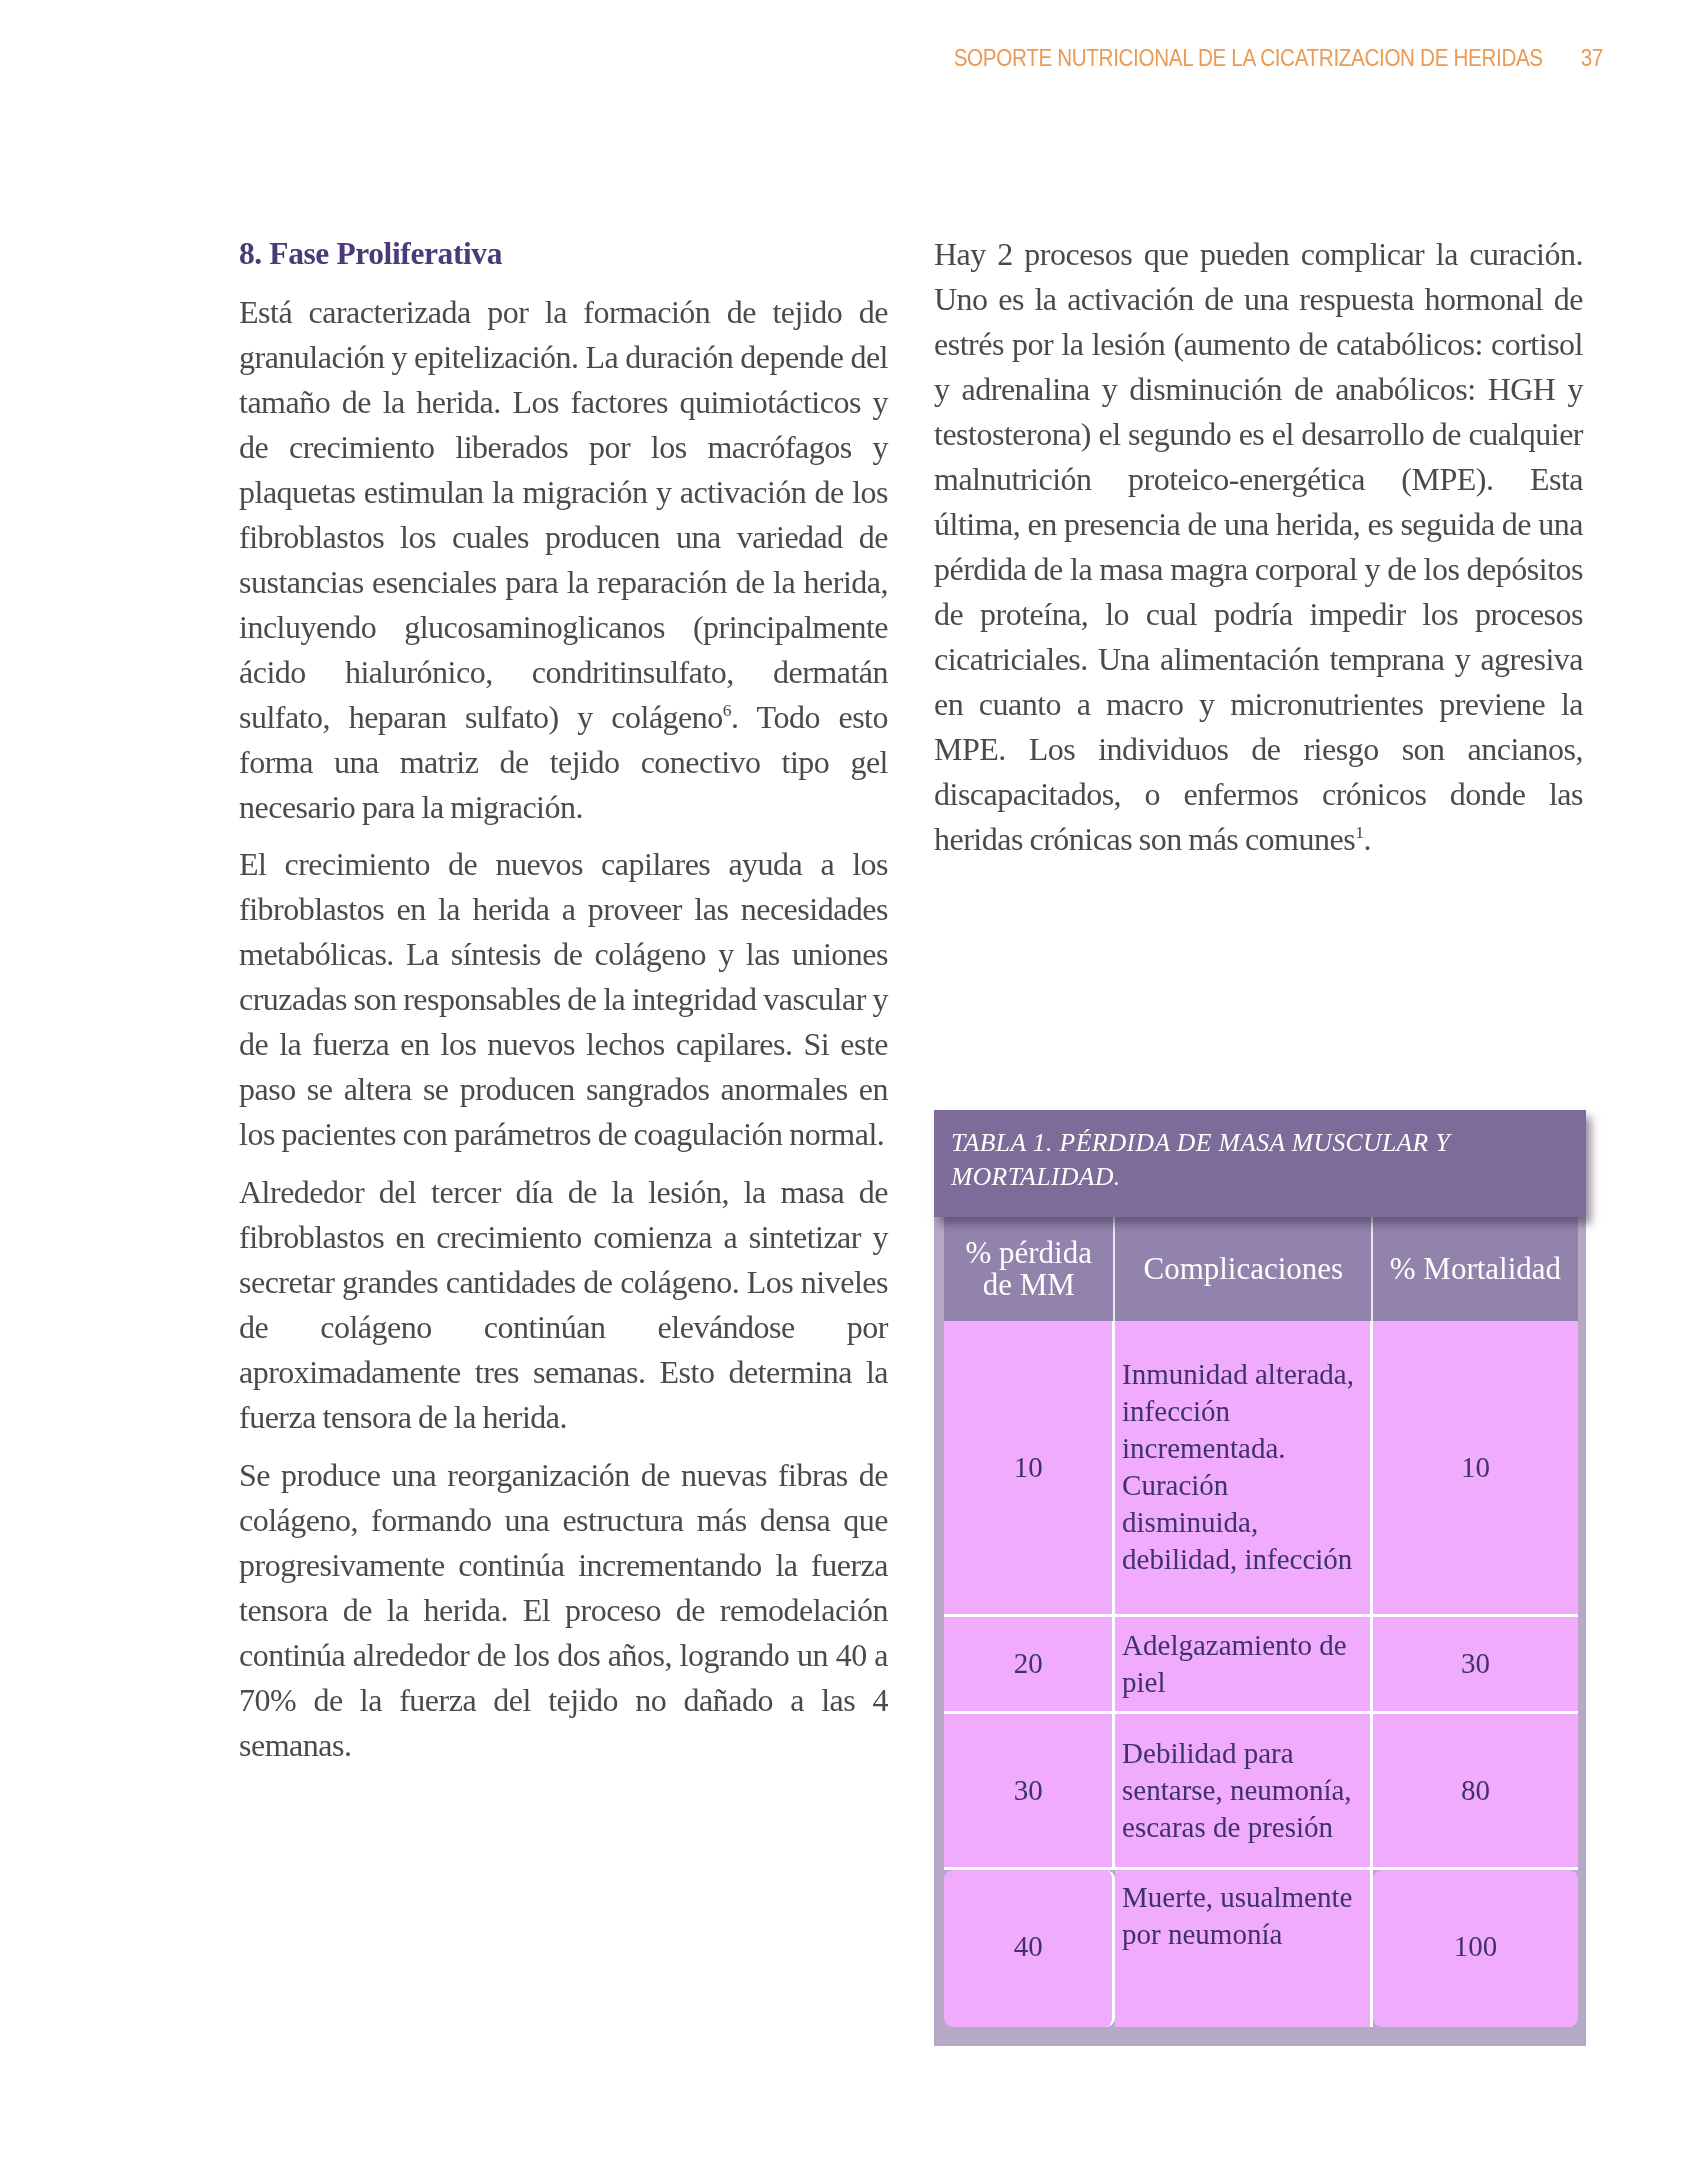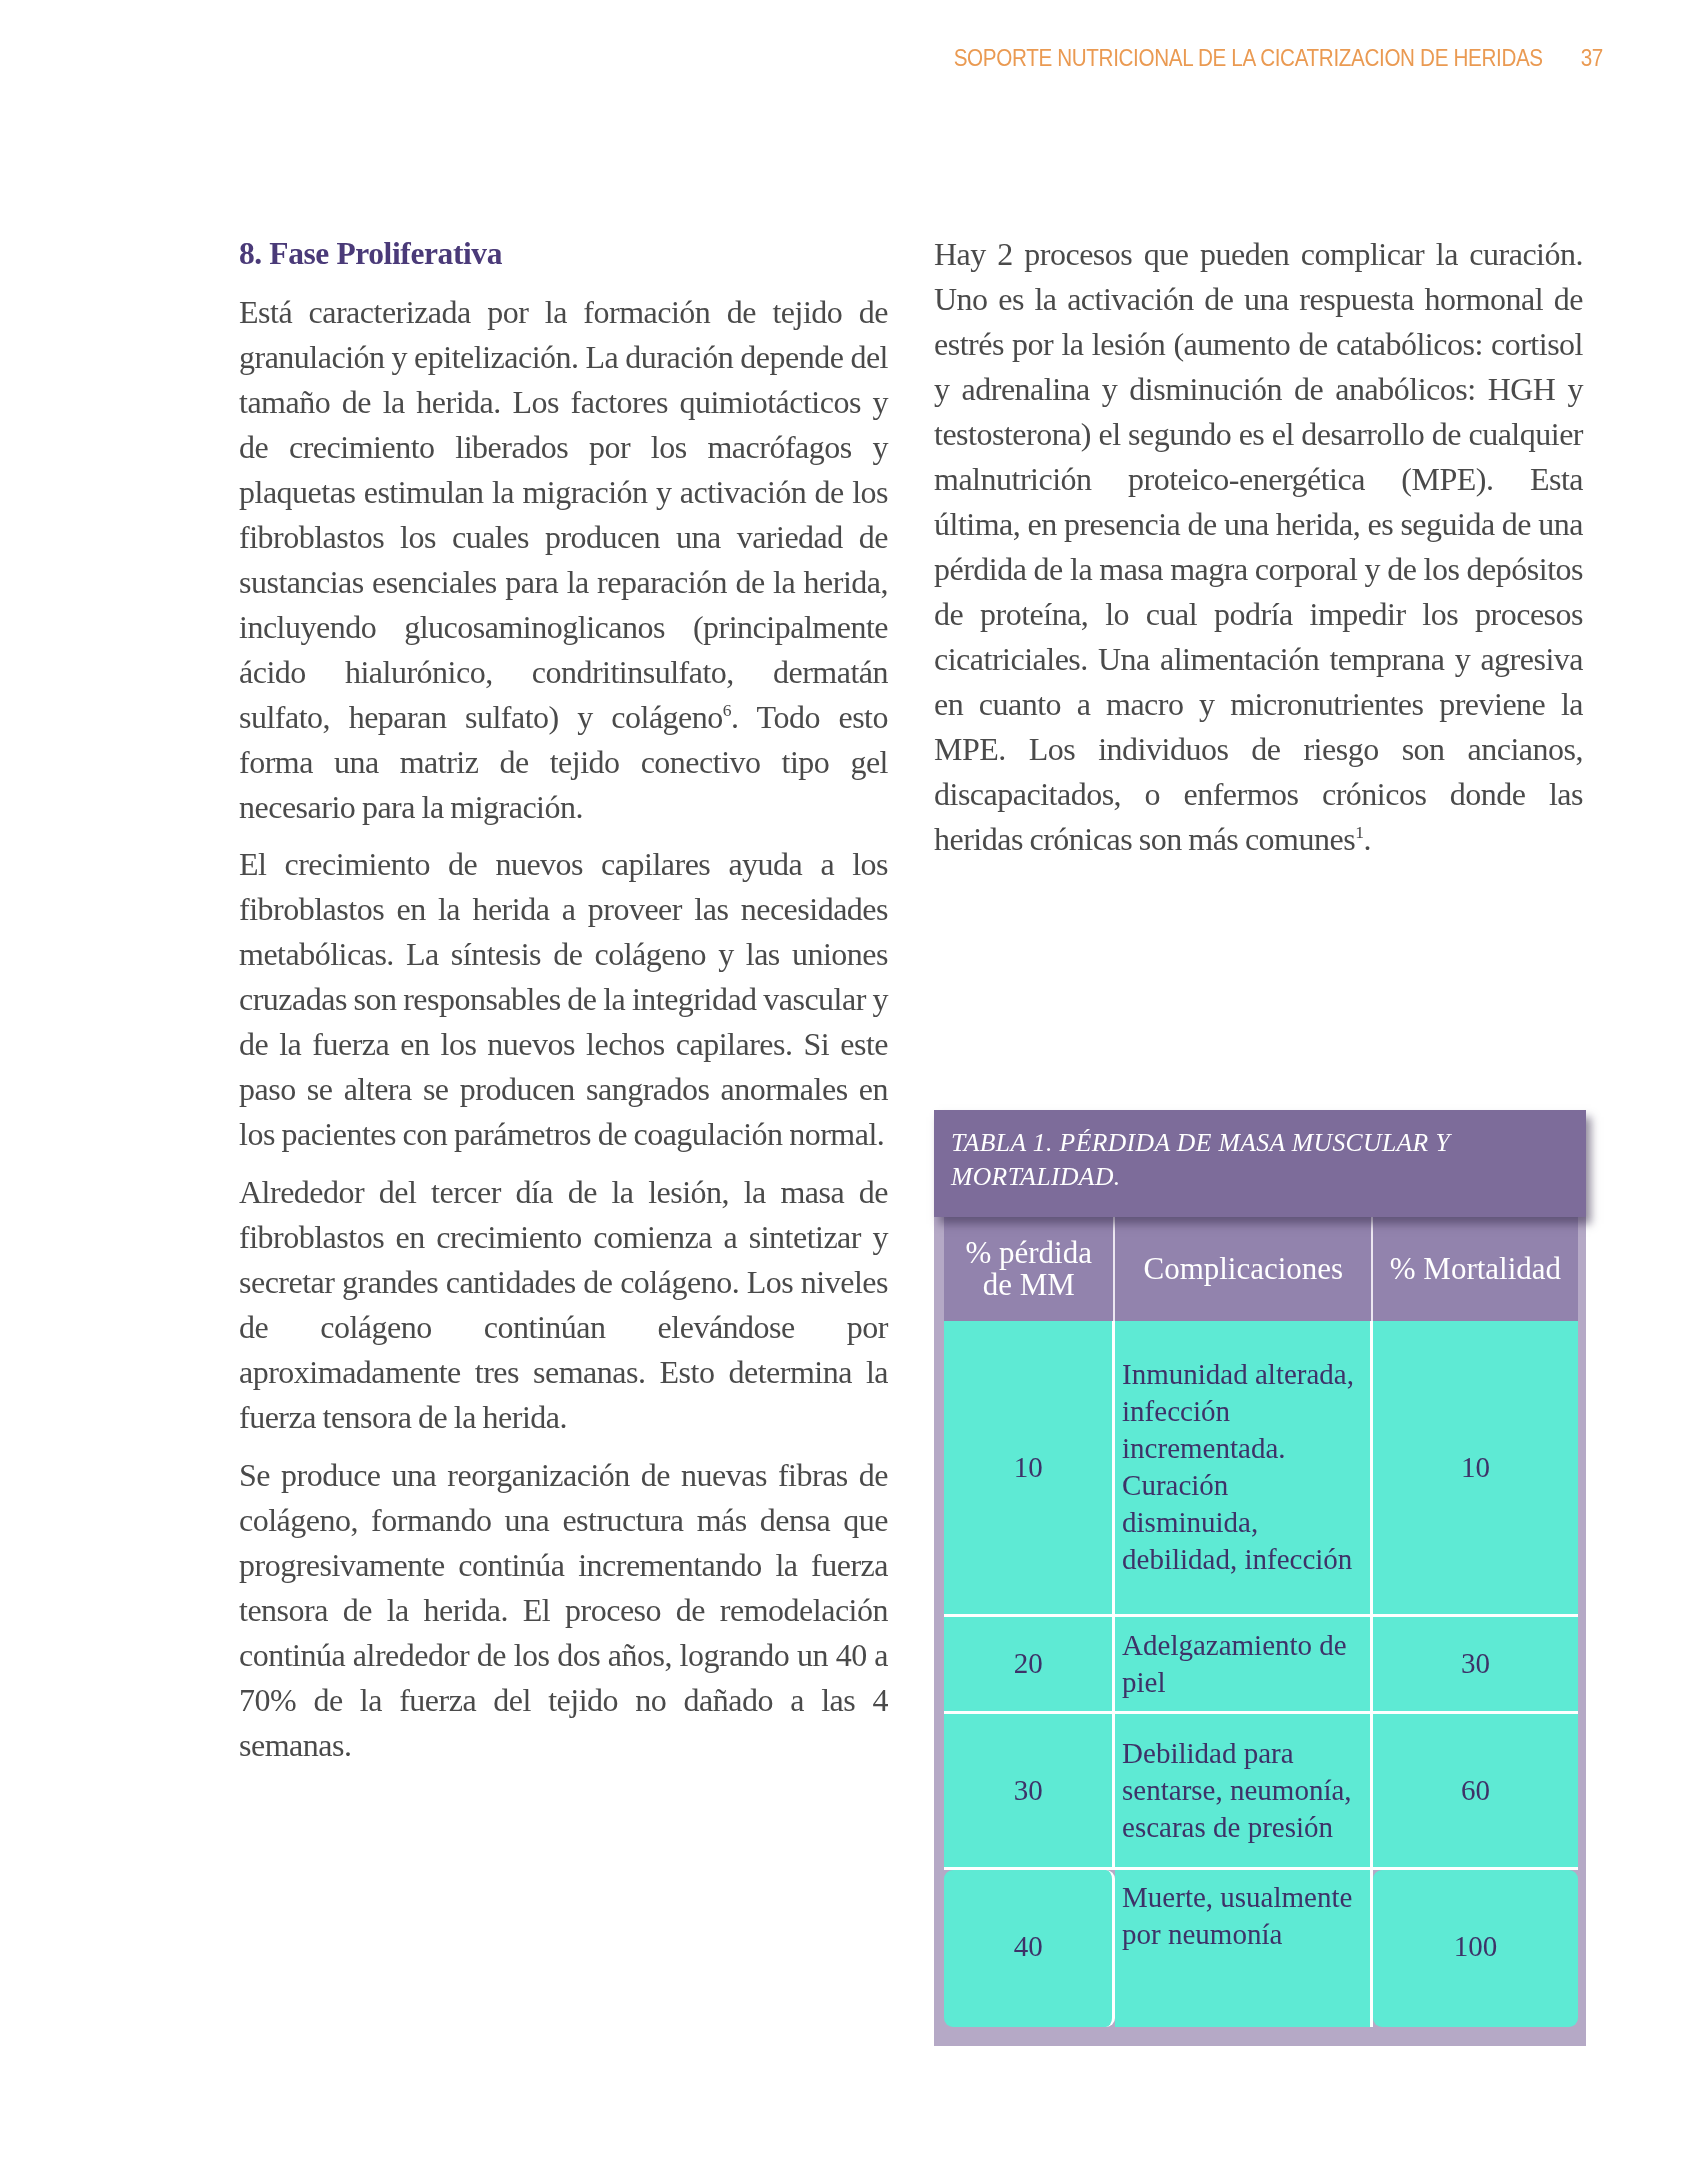--- a/index.html
+++ b/index.html
@@ -115,21 +115,21 @@
       line-height: 32px;
       height: 104px;
       padding: 0 5.1px;
       text-align: center;
       vertical-align: middle;
       border-right: 2.6px solid #ece7f1;
     }
     table.data-table th:last-child { border-right: none; }
 
     table.data-table td {
-      background: #5eead4;
+      background: #f0abfc;
       color: #3e3268;
       font-size: 29px;
       line-height: 37px;
       vertical-align: middle;
       border-right: 3.4px solid #ffffff;
       border-bottom: 3.4px solid #ffffff;
       padding: 3.4px 6.8px 3.4px 6.8px;
     }
     table.data-table td:last-child { border-right: none; }
     table.data-table tr:last-child td { border-bottom: none; }
@@ -191,21 +191,21 @@
           <td class="num">10</td>
         </tr>
         <tr class="r2">
           <td class="num">20</td>
           <td class="text">Adelgazamiento de piel</td>
           <td class="num">30</td>
         </tr>
         <tr class="r3">
           <td class="num">30</td>
           <td class="text">Debilidad para sentarse, neumonía, escaras de presión</td>
-          <td class="num">60</td>
+          <td class="num">80</td>
         </tr>
         <tr class="r4">
           <td class="num">40</td>
           <td class="text">Muerte, usualmente por neumonía</td>
           <td class="num">100</td>
         </tr>
       </tbody>
     </table>
   </div>
 </div>

